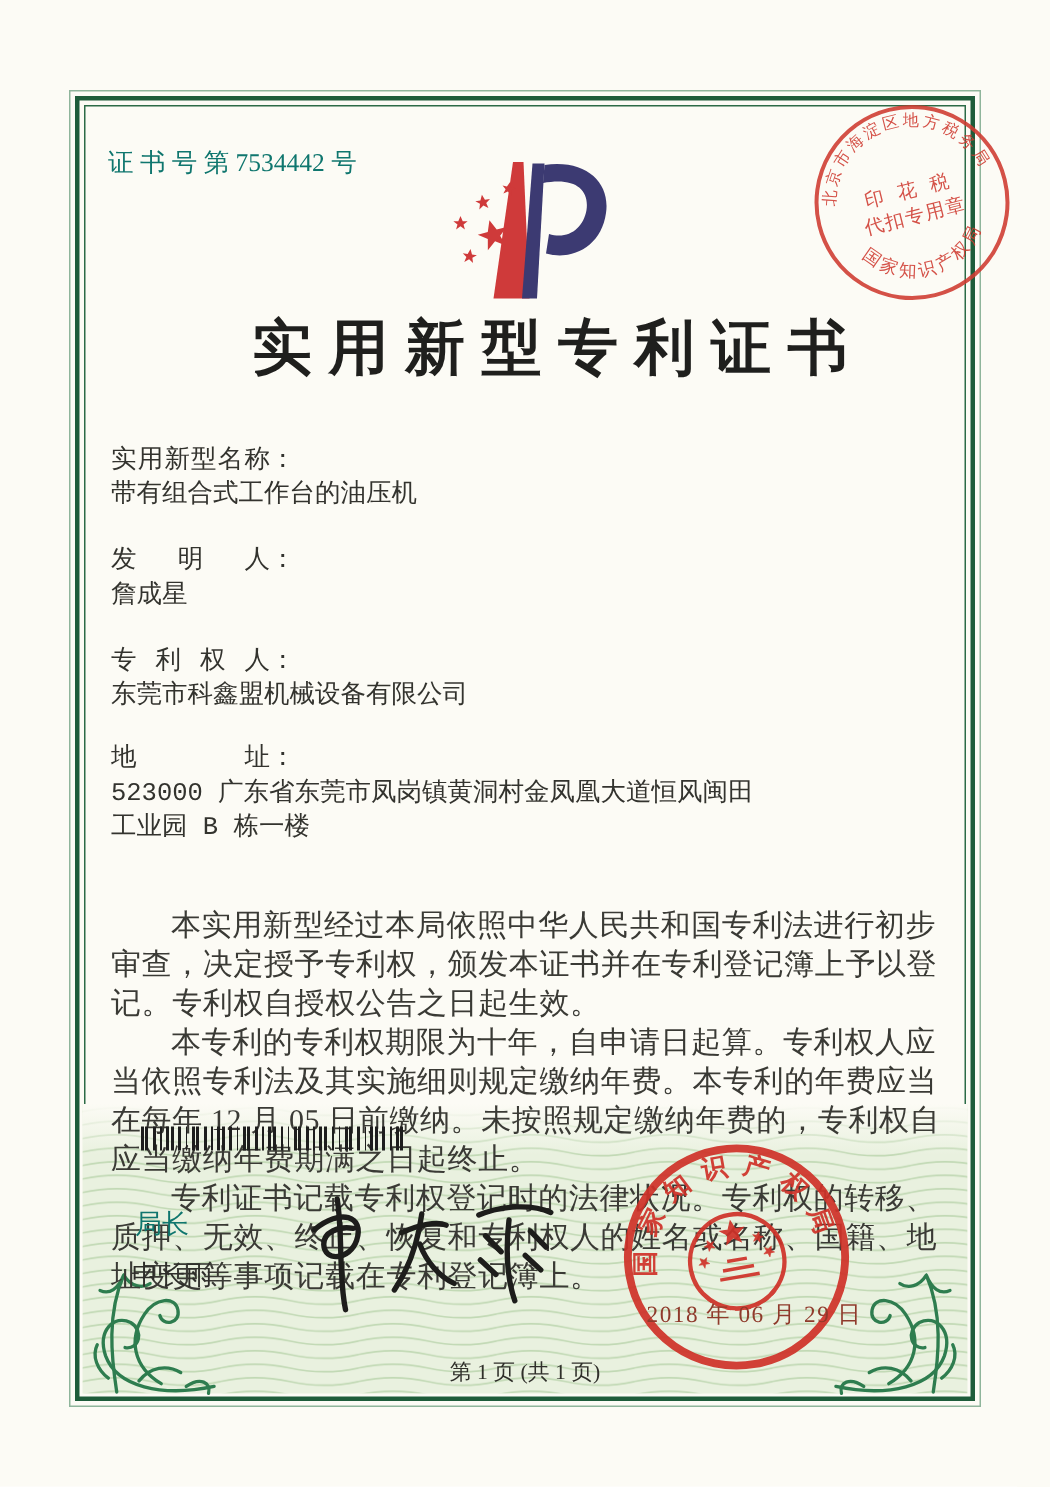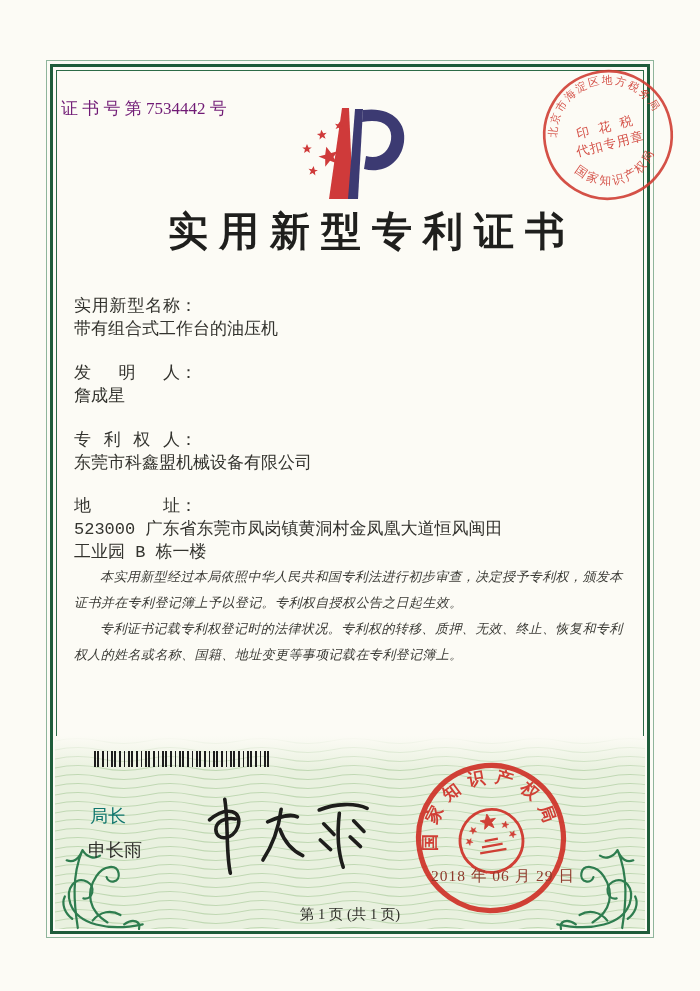--- a/index.html
+++ b/index.html
@@ -11,42 +11,42 @@
   .frame-main {position:absolute;left:50px;top:64px;right:50px;bottom:57px;border:3px solid #1e5c3a;}
   .frame-inner{position:absolute;left:56px;top:70px;right:56px;bottom:63px;border:1px solid #2c6b47;}
 
   
   .band{position:absolute;left:55px;right:55px;top:736px;bottom:62px;background:#e9f1df;}
   .band svg{position:absolute;inset:0;width:100%;height:100%;}
   .band .fade{position:absolute;left:0;right:0;top:0;height:34px;
     background:linear-gradient(#fcfbf5,rgba(252,251,245,0));}
 
   
-  .cert-no{position:absolute;left:61px;top:97px;font-size:17px;color:#701a75;white-space:nowrap;}
+  .cert-no{position:absolute;left:72px;top:97px;font-size:17px;color:#0f766e;white-space:nowrap;}
   .logo{position:absolute;left:288px;top:100px;width:122px;height:104px;}
   .tax-stamp{position:absolute;left:531px;top:58px;width:154px;height:154px;transform:rotate(-14deg);opacity:.88;}
   .title{position:absolute;left:0;right:0;top:204px;margin:0;text-align:center;
     font-size:40px;font-weight:600;letter-spacing:11px;color:#1f1f1d;padding-left:44px;}
 
   
   .fields{position:absolute;left:74px;top:294px;width:556px;font-size:17px;color:#33332e;}
   .frow{margin-bottom:21px;line-height:23px;}
   .frow.addr{margin-bottom:5px;font-family:Liberation Mono, monospace;}
   .flabel{display:inline-block;width:106px;text-align:justify;text-align-last:justify;vertical-align:top;}
   .fcolon{display:inline-block;vertical-align:top;margin-right:4px;}
   .fvalue{display:inline-block;width:430px;vertical-align:top;}
   .grant-row{white-space:nowrap;margin-top:6px;line-height:23px;}
   .gpair{display:inline-block;}
   .gpair .fvalue{width:auto;}
   .gpair + .gpair{margin-left:26px;}
   .gpair + .gpair .flabel{width:92px;}
 
   
-  .paras{position:absolute;left:74px;top:564px;width:553px;font-size:13px;line-height:26px;
-    color:#3a3a35;font-style:italic;letter-spacing:.4px;}
+  .paras{position:absolute;left:74px;top:604px;width:553px;font-size:20px;line-height:26px;
+    color:#3a3a35;letter-spacing:.4px;}
   .paras p{margin:0;text-indent:2em;}
 
   
   .barcode{position:absolute;left:94px;top:751px;width:177px;height:16px;
     background:repeating-linear-gradient(90deg,#1d1d1d 0 2px,transparent 2px 3px,#1d1d1d 3px 5px,transparent 5px 8px,#1d1d1d 8px 10px,transparent 10px 13px,#1d1d1d 13px 14px,transparent 14px 17px);}
   .sign-title{position:absolute;left:90px;top:804px;font-size:18px;color:#0f766e;font-family:"Liberation Sans","DejaVu Sans",sans-serif;}
   .sign-name {position:absolute;left:88px;top:838px;font-size:18px;color:#2e2e2a;font-family:"Liberation Sans","DejaVu Sans",sans-serif;}
   .autograph{position:absolute;left:196px;top:783px;width:190px;height:100px;transform:rotate(-2deg);}
   .seal{position:absolute;left:410px;top:757px;width:162px;height:162px;transform:rotate(-10deg);opacity:.92;}
   .seal-date{position:absolute;left:431px;top:866px;font-size:15.5px;color:#8f3a2b;letter-spacing:1px;white-space:nowrap;}
@@ -147,20 +147,21 @@
     <div class="frow">
       <span class="flabel">专利权人</span><span class="fcolon">：</span><span class="fvalue">东莞市科鑫盟机械设备有限公司</span>
     </div>
     <div class="frow addr">
       <span class="flabel">地址</span><span class="fcolon">：</span><span class="fvalue">523000 广东省东莞市凤岗镇黄洞村金凤凰大道恒风闽田工业园 B 栋一楼</span>
     </div>
   </div>
 
   <div class="paras">
     <p>本实用新型经过本局依照中华人民共和国专利法进行初步审查，决定授予专利权，颁发本证书并在专利登记簿上予以登记。专利权自授权公告之日起生效。</p>
+    <p>本专利的专利权期限为十年，自申请日起算。专利权人应当依照专利法及其实施细则规定缴纳年费。本专利的年费应当在每年 12 月 05 日前缴纳。未按照规定缴纳年费的，专利权自应当缴纳年费期满之日起终止。</p>
     <p>专利证书记载专利权登记时的法律状况。专利权的转移、质押、无效、终止、恢复和专利权人的姓名或名称、国籍、地址变更等事项记载在专利登记簿上。</p>
   </div>
 
   <div class="barcode"></div>
 
   <div class="sign-title">局长</div>
   <div class="sign-name">申长雨</div>
 
   <svg class="autograph" viewBox="0 0 190 100">
     <g fill="none" stroke="#1d1d1b" stroke-width="3.6" stroke-linecap="round" stroke-linejoin="round">

